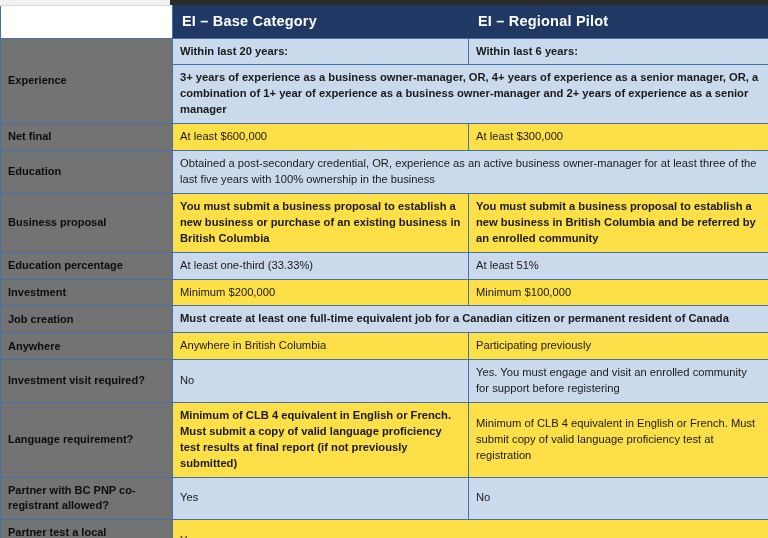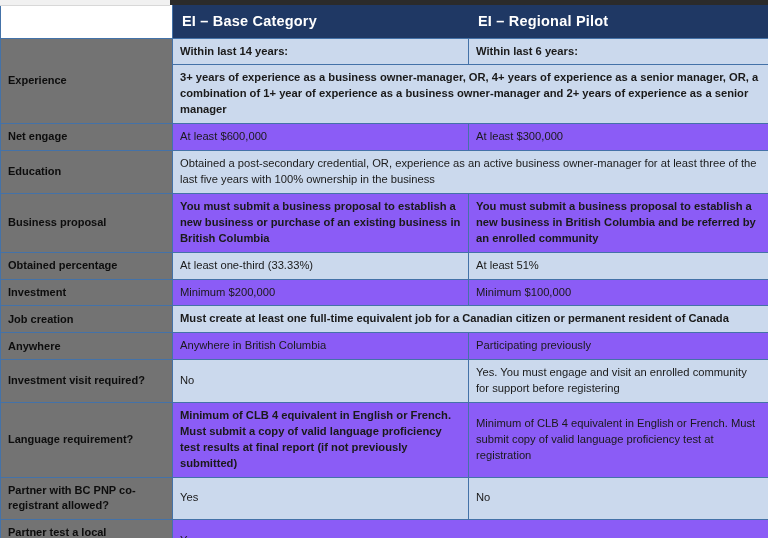--- a/index.html
+++ b/index.html
@@ -81,21 +81,21 @@
 
   
   td.label {
     background: #737373;
     font-weight: bold;
     font-size: 11px;
     color: #0d0d0d;
   }
 
   
-  td.fill-med   { background: #8b5cf6; }
+  td.fill-med   { background: #fde047; }
   td.fill-light { background: #cbd9ed; }
   td.center     { text-align: center; }
   td.sub-head   { font-weight: bold; }
   td.vtop       { vertical-align: top; font-weight: bold; }
 </style>
 </head>
 <body>
 
 <div id="top-strip"></div>
 <div id="top-strip-left"></div>
@@ -110,46 +110,46 @@
     <tbody>
 
       <tr class="head">
         <th class="blank"></th>
         <th>EI – Base Category</th>
         <th>EI – Regional Pilot</th>
       </tr>
 
       <tr>
         <td class="label" rowspan="2">Experience</td>
-        <td class="fill-light sub-head">Within last 14 years:</td>
+        <td class="fill-light sub-head">Within last 20 years:</td>
         <td class="fill-light sub-head">Within last 6 years:</td>
       </tr>
       <tr>
         <td class="fill-light vtop" colspan="2">3+ years of experience as a business owner-manager, OR, 4+ years of experience as a senior manager, OR, a combination of 1+ year of experience as a business owner-manager and 2+ years of experience as a senior manager</td>
       </tr>
 
       <tr>
-        <td class="label">Net engage</td>
+        <td class="label">Net final</td>
         <td class="fill-med">At least $600,000</td>
         <td class="fill-med">At least $300,000</td>
       </tr>
 
       <tr>
         <td class="label">Education</td>
         <td class="fill-light" colspan="2">Obtained a post-secondary credential, OR, experience as an active business owner-manager for at least three of the last five years with 100% ownership in the business</td>
       </tr>
 
       <tr>
         <td class="label">Business proposal</td>
         <td class="fill-med vtop">You must submit a business proposal to establish a new business or purchase of an existing business in British Columbia</td>
         <td class="fill-med vtop">You must submit a business proposal to establish a new business in British Columbia and be referred by an enrolled community</td>
       </tr>
 
       <tr>
-        <td class="label">Obtained percentage</td>
+        <td class="label">Education percentage</td>
         <td class="fill-light">At least one-third (33.33%)</td>
         <td class="fill-light">At least 51%</td>
       </tr>
 
       <tr>
         <td class="label">Investment</td>
         <td class="fill-med">Minimum $200,000</td>
         <td class="fill-med">Minimum $100,000</td>
       </tr>
 

